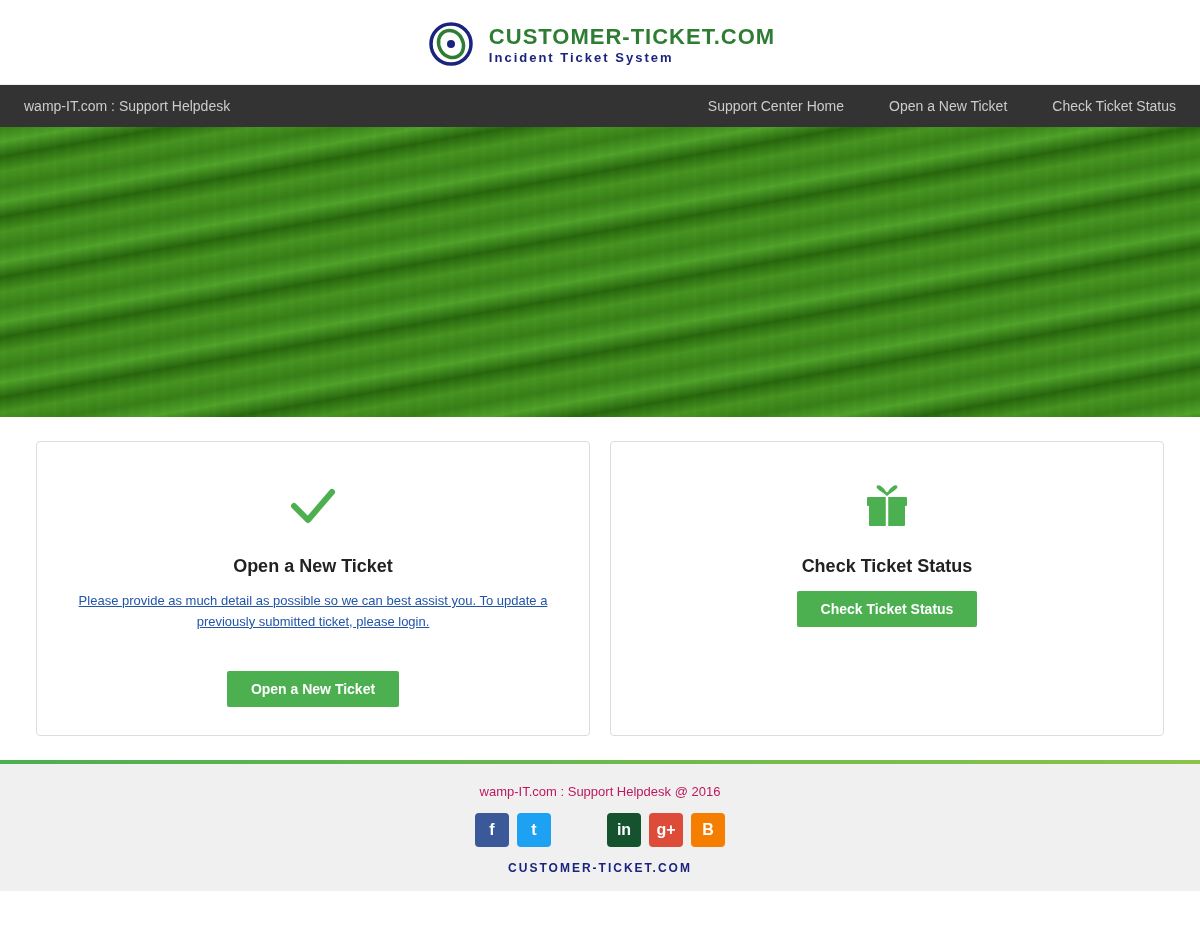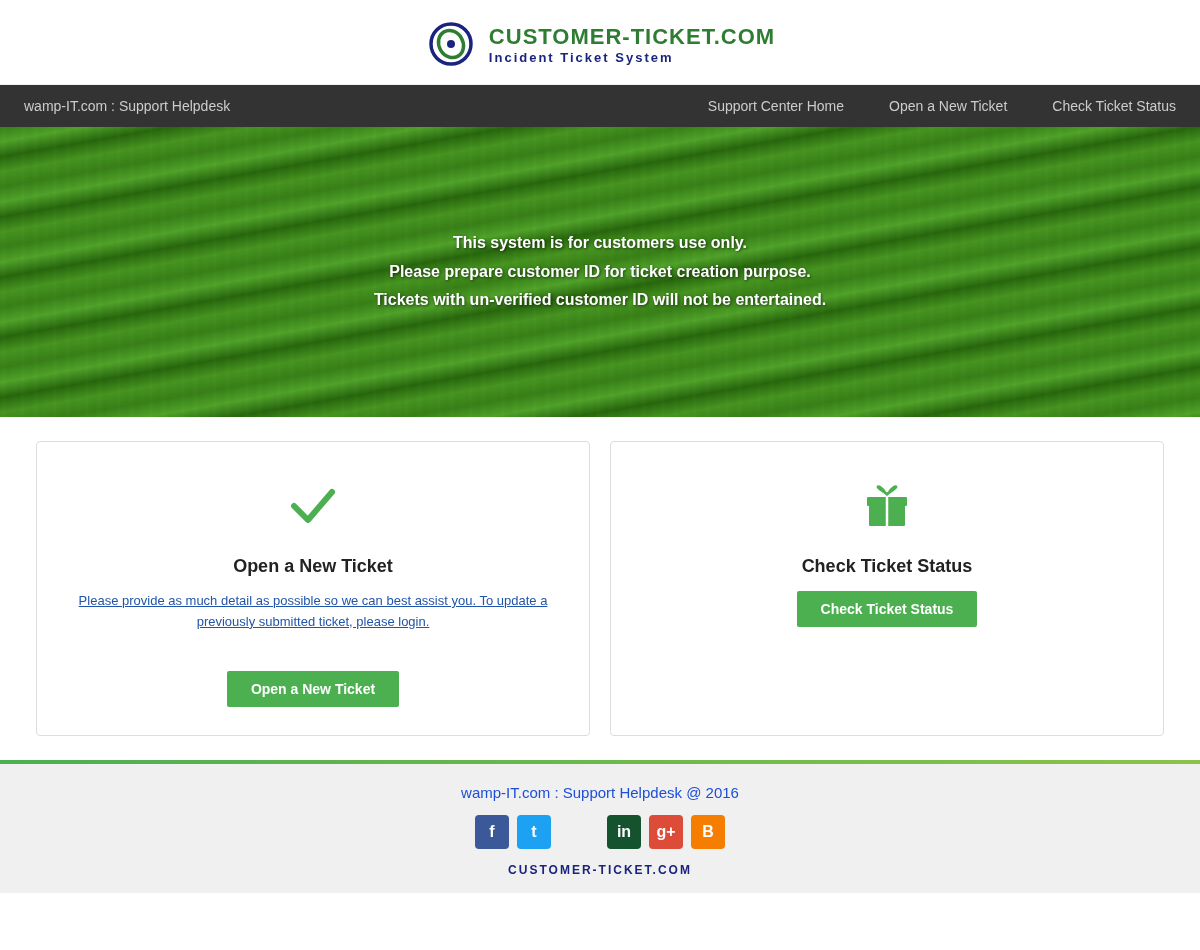--- a/index.html
+++ b/index.html
@@ -168,22 +168,22 @@
     #footer-bar {
       height: 4px;
       background: linear-gradient(to right, #4caf50, #8bc34a);
     }
     #footer {
       background: #f0f0f0;
       text-align: center;
       padding: 20px 0 16px;
     }
     #footer .footer-copy {
-      font-size: 15px;
-      color: #1d4ed8;
+      font-size: 13px;
+      color: #be185d;
       margin-bottom: 14px;
     }
     #footer .social-icons {
       display: flex;
       justify-content: center;
       gap: 8px;
       margin-bottom: 14px;
     }
     .social-icon {
       width: 34px;
@@ -240,25 +240,20 @@
   <div class="nav-links">
     <a>Support Center Home</a>
     <a>Open a New Ticket</a>
     <a>Check Ticket Status</a>
   </div>
 </div>
 
 <div id="banner">
   <div class="banner-bg"></div>
   <div class="banner-overlay"></div>
-  <div class="banner-text">
-    <div>This system is for customers use only.</div>
-    <div>Please prepare customer ID for ticket creation purpose.</div>
-    <div>Tickets with un-verified customer ID will not be entertained.</div>
-  </div>
 </div>
 
 <div id="cards">
 
   <div class="card">
     <span class="card-icon icon-checkmark">
       <svg viewBox="0 0 54 54" fill="none" xmlns="http://www.w3.org/2000/svg">
         <polyline points="8,28 22,42 46,14" stroke="#4caf50" stroke-width="6" stroke-linecap="round" stroke-linejoin="round" fill="none"></polyline>
       </svg>
     </span>

